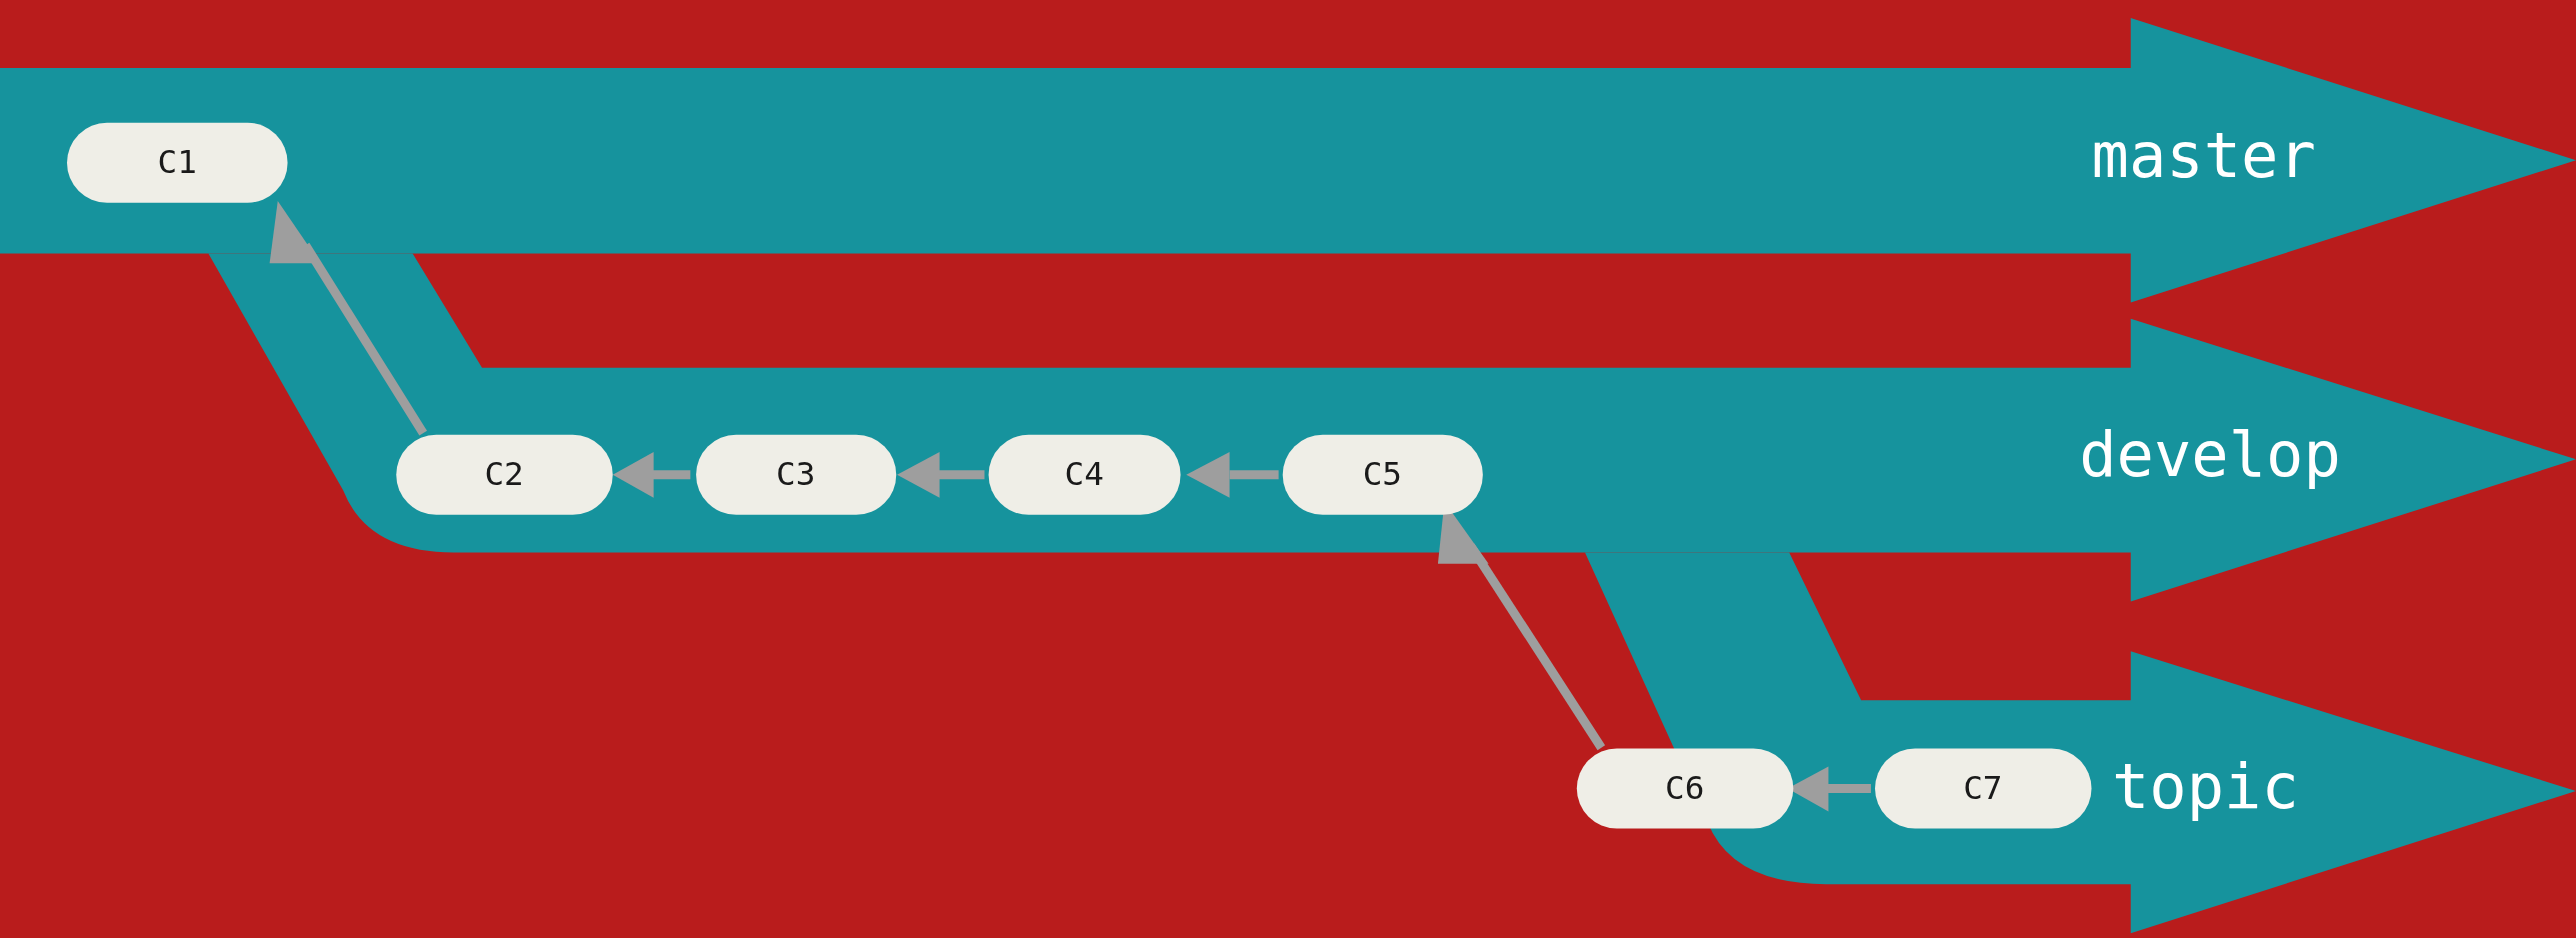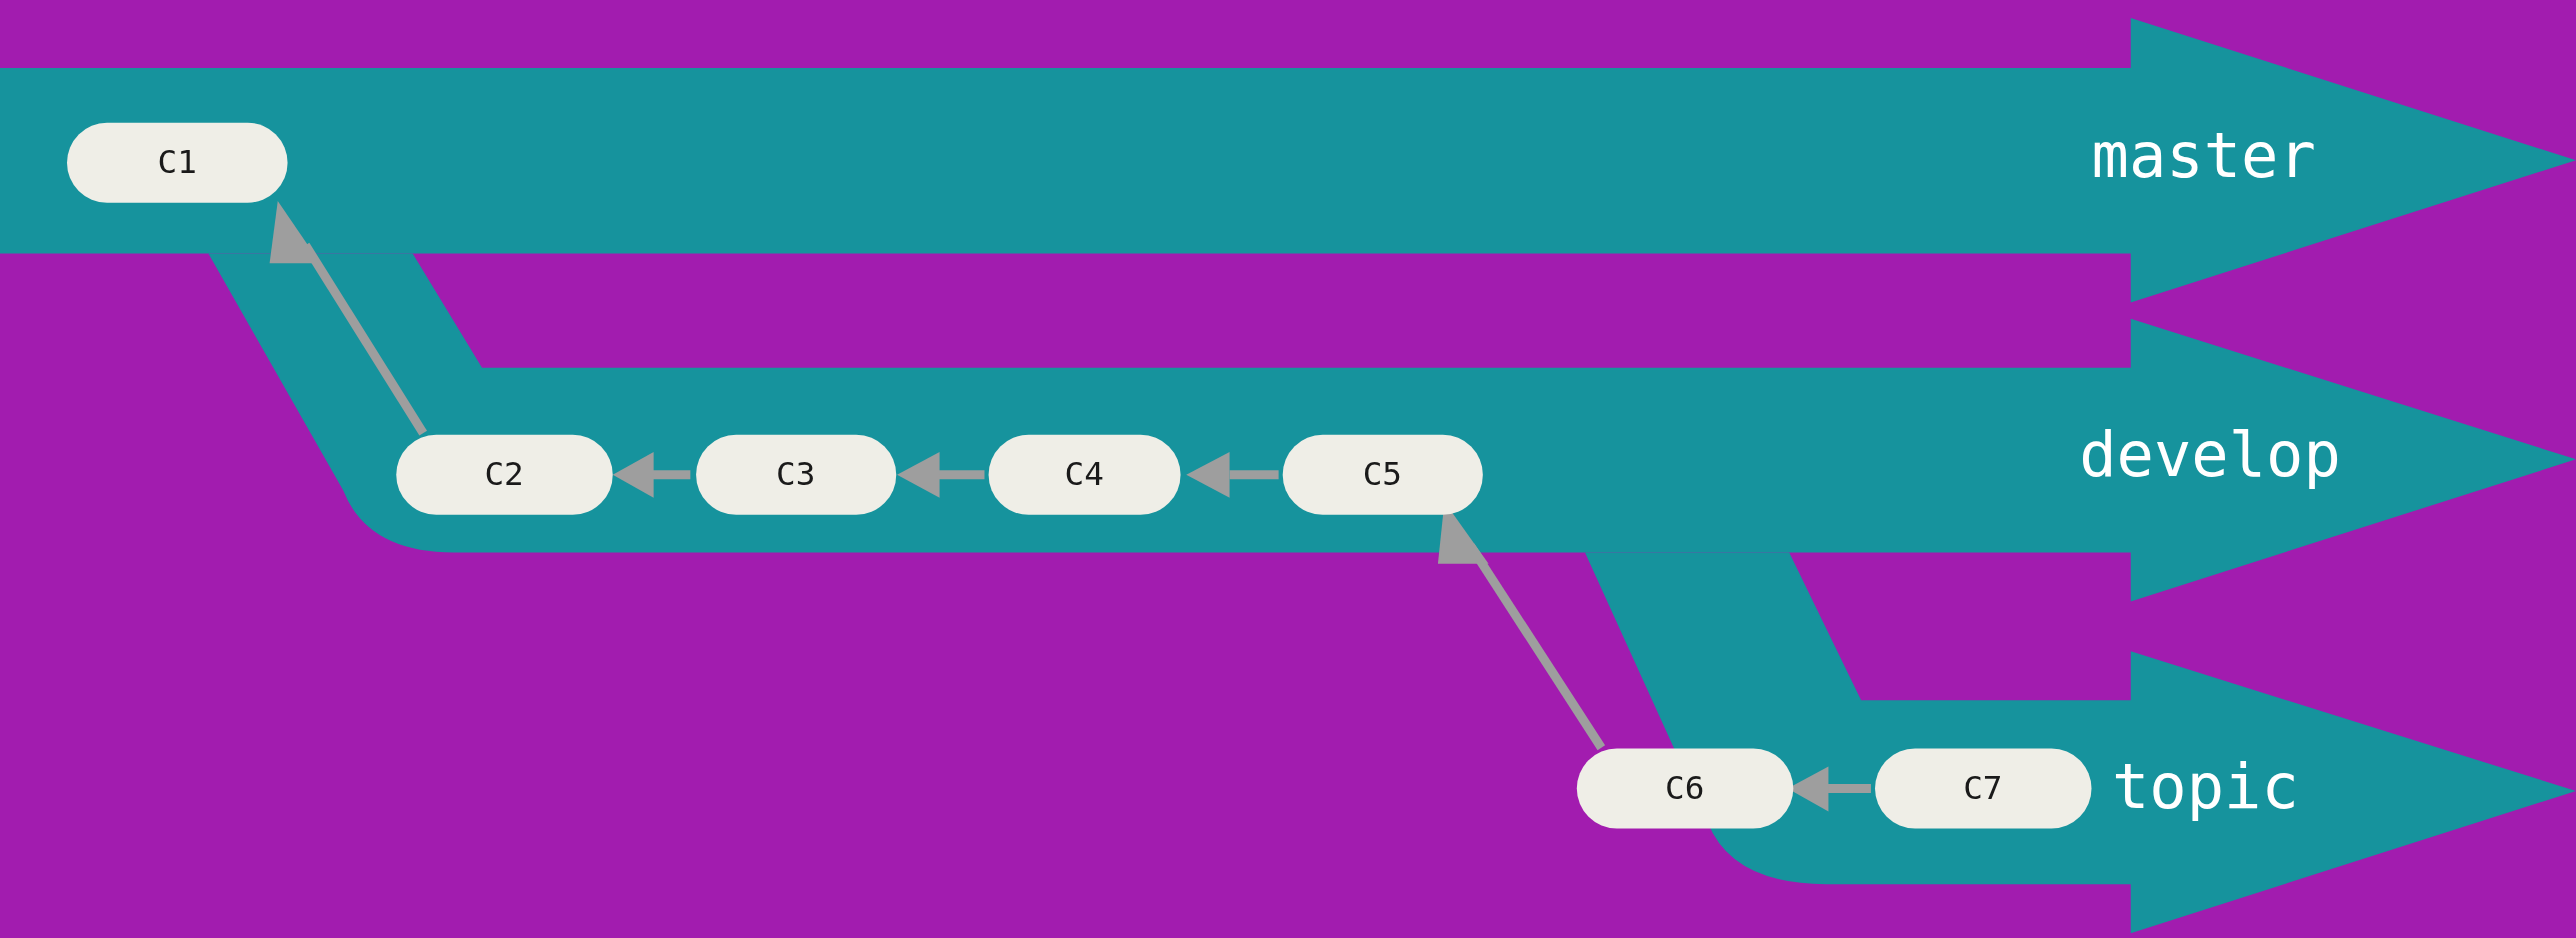--- a/index.html
+++ b/index.html
@@ -10,21 +10,21 @@
   body {
     width: 2576px;
     height: 939px;
     overflow: hidden;
     font-family: "DejaVu Sans Mono", monospace;
   }
   #stage {
     position: relative;
     width: 2576px;
     height: 939px;
-    background: #a21caf;
+    background: #b91c1c;
   }
   #graph {
     position: absolute;
     top: 0;
     left: 0;
     width: 2576px;
     height: 939px;
     display: block;
   }
   .branch-label {

